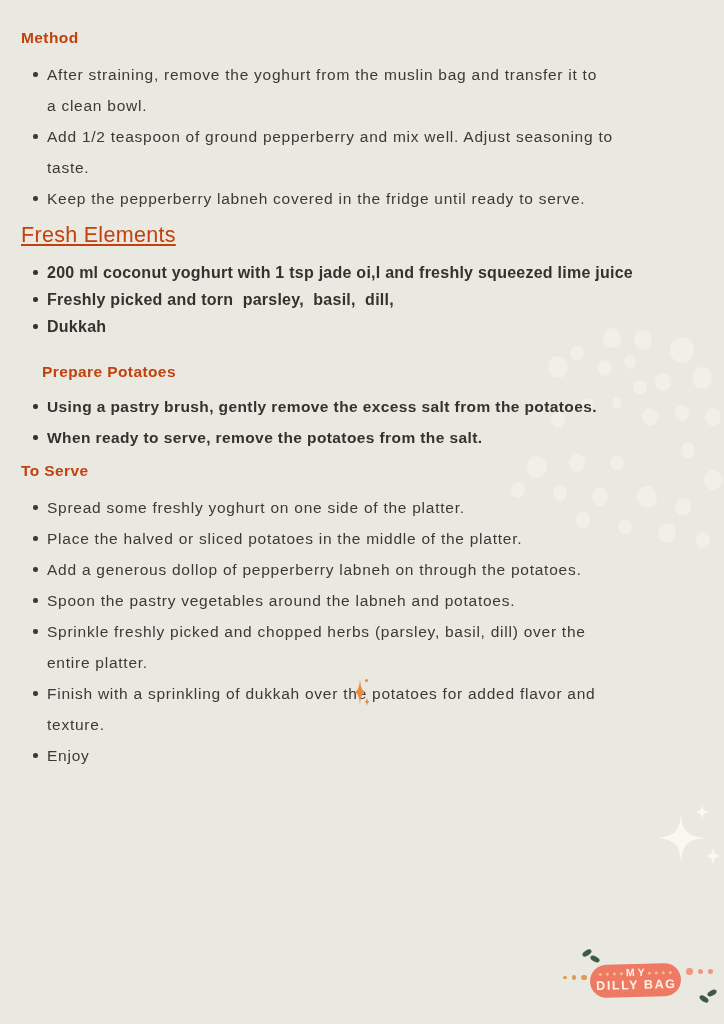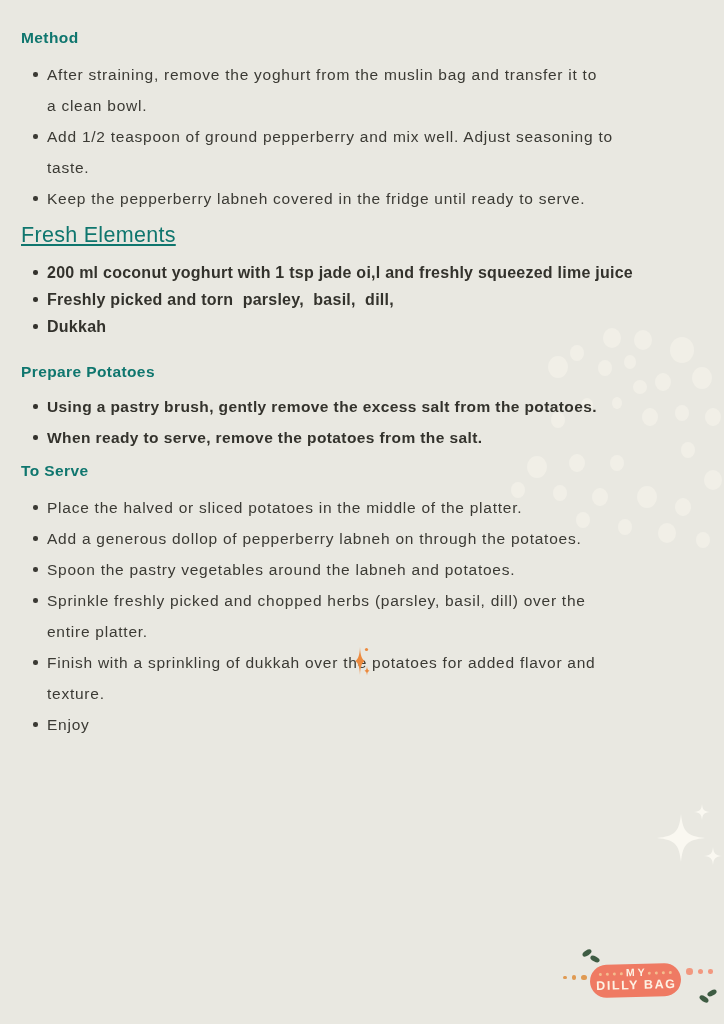--- a/index.html
+++ b/index.html
@@ -10,38 +10,38 @@
     overflow:hidden;
     font-family:"Liberation Sans", sans-serif;
     color:#3b3a34;
   }
   
   .dots{position:absolute;top:318px;right:-8px;z-index:0;}
   
   .sparkles-white{position:absolute;left:648px;top:790px;z-index:0;}
   
   .content{position:relative;z-index:1;padding:29px 24px 0 21px;box-sizing:border-box;}
-  h2,h3{margin:0;color:#0f766e;font-family:"Liberation Sans", sans-serif;}
+  h2,h3{margin:0;color:#c2410c;font-family:"Liberation Sans", sans-serif;}
   h3{font-size:15.5px;line-height:17px;font-weight:700;letter-spacing:.4px;}
   h2{font-size:21.5px;line-height:26px;font-weight:500;letter-spacing:.3px;margin-top:8px;text-decoration:underline;}
   ul{list-style:none;margin:0;padding:0 0 0 26px;}
   li{position:relative;}
   li::before{
     content:"";position:absolute;left:-14px;top:13px;
     width:4.5px;height:4.5px;border-radius:50%;background:#3b3a34;
   }
   .li-text{white-space:pre-line;display:block;}
   .body-list{margin-top:13px;font-size:15.5px;line-height:31px;letter-spacing:.75px;}
   .small-bold-list{margin-top:11px;font-size:16px;line-height:27px;font-weight:700;
     letter-spacing:.25px;color:#33322c;}
   .small-bold-list li::before{top:11px;background:#33322c;}
   .bold-list{margin-top:11px;font-size:15.5px;line-height:31px;font-weight:700;
     letter-spacing:.4px;color:#33322c;}
   .bold-list li::before{background:#33322c;}
-  .mt-section{margin-top:23px;}
+  .mt-section{margin-top:23px;margin-left:21px;}
   .mt-serve{margin-top:9px;}
   
   .orange-sparkle{position:absolute;left:304px;top:-4px;z-index:2;pointer-events:none;}
   
   .logo{position:absolute;left:563px;top:944px;width:161px;height:70px;z-index:1;}
   .badge{
     position:absolute;left:27px;top:20px;width:91px;height:33px;
     background:#ef7a63;border-radius:17px;transform:rotate(-1.5deg);
     color:#fdf2e4;text-align:center;
   }
@@ -152,20 +152,23 @@
         <span class="li-text">Using a pastry brush, gently remove the excess salt from the potatoes.</span>
         </li>
       <li>
         <span class="li-text">When ready to serve, remove the potatoes from the salt.</span>
         </li>
     </ul>
 
     <h3 class="mt-serve">To Serve</h3>
     <ul class="body-list">
       <li>
+        <span class="li-text">Spread some freshly yoghurt on one side of the platter.</span>
+        </li>
+      <li>
         <span class="li-text">Place the halved or sliced potatoes in the middle of the platter.</span>
         </li>
       <li>
         <span class="li-text">Add a generous dollop of pepperberry labneh on through the potatoes.</span>
         </li>
       <li>
         <span class="li-text">Spoon the pastry vegetables around the labneh and potatoes.</span>
         </li>
       <li>
         <span class="li-text">Sprinkle freshly picked and chopped herbs (parsley, basil, dill) over the

